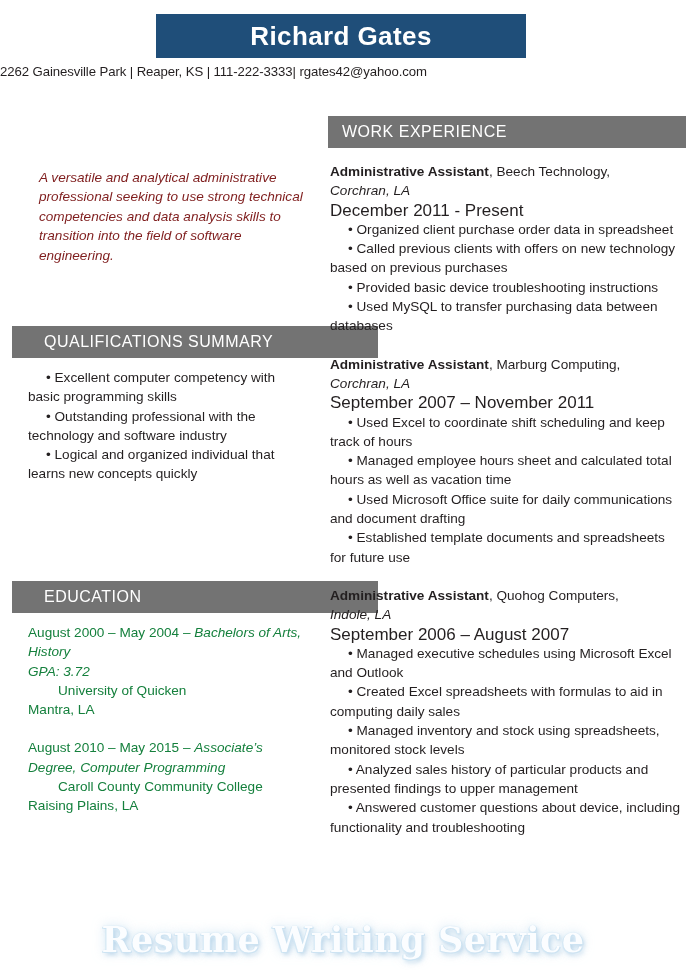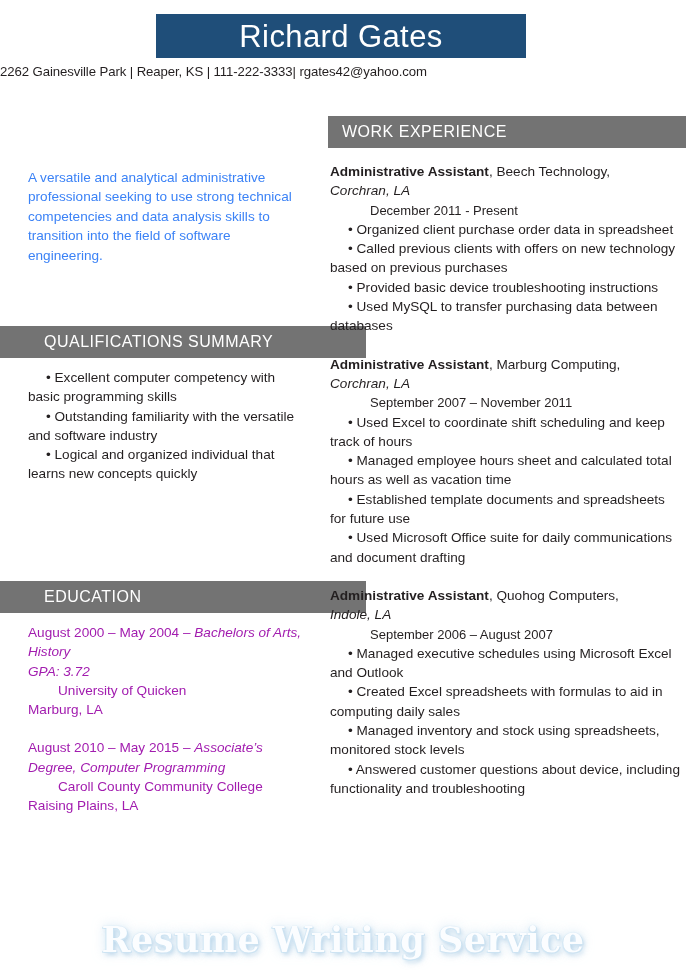--- a/index.html
+++ b/index.html
@@ -21,22 +21,22 @@
   
   .name-banner {
     position:absolute;
     left:156px; top:14px;
     width:370px; height:44px;
     background:#1f4e79;
     display:flex; align-items:center; justify-content:center;
   }
   .name-banner .name {
     color:#ffffff;
-    font-size:31px;
-    font-weight:400;
+    font-size:26px;
+    font-weight:700;
     letter-spacing:0.4px;
     line-height:1;
     white-space:nowrap;
   }
 
   .contact-line {
     position:absolute;
     left:0; top:64px;
     width:686px;
     text-align:left;
@@ -55,46 +55,48 @@
     height:32px;
   }
   .bar .bar-title {
     color:#ffffff;
     font-size:16px;
     font-weight:400;
     letter-spacing:0.5px;
     line-height:1;
     white-space:nowrap;
   }
-  .bar-left { left:0; width:366px; padding-left:44px; }
+  .bar-left { left:12px; width:366px; padding-left:32px; }
   .bar-right{ left:328px; width:358px; padding-left:14px; }
 
   
   .col-left {
     position:absolute;
     left:28px;
     width:278px;
   }
   .col-right {
     position:absolute;
     left:330px;
     width:352px;
   }
 
   
   .summary-text {
+    font-style:italic;
     font-size:13.6px;
     line-height:19.4px;
-    color:#3b82f6;
+    color:#7f1d1d;
+    margin-left:11px;
   }
 
   .body-text {
     font-size:13.6px;
     line-height:19.3px;
-    color:#a21caf;
+    color:#15803d;
   }
 
   
   .blist { list-style:none; }
   .blist li {
     font-size:13.6px;
     line-height:19.3px;
     text-indent:18px;
     color:#231f20;
   }
@@ -103,21 +105,21 @@
   .edu-gap { height:19px; }
 
   .ital { font-style:italic; }
   .bold { font-weight:normal;margin-left:30px; }
 
   .job { }
   .job-gap { height:19px; }
   .job-head { font-size:13.6px; line-height:19.3px; }
   .job-head .role { font-weight:bold; }
   .job-loc  { font-style:italic; font-size:13.6px; line-height:19.3px; }
-  .job-dates{ font-size:13px; line-height:19.3px;margin-left:40px; }
+  .job-dates{ font-size:17px; line-height:19.3px; }
 
   
   .footer-wm {
     position:absolute;
     left:0; bottom:10px;
     width:686px;
     text-align:center;
     font-family:"DejaVu Serif", serif;
     font-size:35px;
     font-weight:bold;
@@ -147,36 +149,36 @@
     <div class="summary-text">A versatile and analytical administrative professional seeking to use strong technical competencies and data analysis skills to transition into the field of software engineering.</div>
   </div>
 
   <div class="bar bar-left" style="top:326px;">
     <span class="bar-title">QUALIFICATIONS SUMMARY</span>
   </div>
 
   <div class="col-left" style="top:368px;">
     <ul class="blist">
       <li>• <span>Excellent computer competency with basic programming skills</span></li>
-      <li>• <span>Outstanding familiarity with the versatile and software industry</span></li>
+      <li>• <span>Outstanding professional with the technology and software industry</span></li>
       <li>• <span>Logical and organized individual that learns new concepts quickly</span></li>
     </ul>
   </div>
 
   <div class="bar bar-left" style="top:581px;">
     <span class="bar-title">EDUCATION</span>
   </div>
 
   <div class="col-left" style="top:623px;">
 
     <div class="edu-block body-text">
       <div><span>August 2000 – May 2004 – </span><span class="ital">Bachelors of Arts, History</span></div>
       <div class="ital">GPA: 3.72</div>
       <div class="bold">University of Quicken</div>
-      <div>Marburg, LA</div>
+      <div>Mantra, LA</div>
     </div>
 
     <div class="edu-gap"></div>
 
     <div class="edu-block body-text">
       <div><span>August 2010 – May 2015 – </span><span class="ital">Associate’s Degree, Computer Programming</span></div>
       <div class="bold">Caroll County Community College</div>
       <div>Raising Plains, LA</div>
     </div>
 
@@ -202,35 +204,36 @@
 
     <div class="job-gap"></div>
 
     <div class="job">
       <div class="job-head"><span class="role">Administrative Assistant</span><span>, Marburg Computing,</span></div>
       <div class="job-loc">Corchran, LA</div>
       <div class="job-dates">September 2007 – November 2011</div>
       <ul class="blist">
         <li>• <span>Used Excel to coordinate shift scheduling and keep track of hours</span></li>
         <li>• <span>Managed employee hours sheet and calculated total hours as well as vacation time</span></li>
+        <li>• <span>Used Microsoft Office suite for daily communications and document drafting</span></li>
         <li>• <span>Established template documents and spreadsheets for future use</span></li>
-        <li>• <span>Used Microsoft Office suite for daily communications and document drafting</span></li>
       </ul>
     </div>
 
     <div class="job-gap"></div>
 
     <div class="job">
       <div class="job-head"><span class="role">Administrative Assistant</span><span>, Quohog Computers,</span></div>
       <div class="job-loc">Indole, LA</div>
       <div class="job-dates">September 2006 – August 2007</div>
       <ul class="blist">
         <li>• <span>Managed executive schedules using Microsoft Excel and Outlook</span></li>
         <li>• <span>Created Excel spreadsheets with formulas to aid in computing daily sales</span></li>
         <li>• <span>Managed inventory and stock using spreadsheets, monitored stock levels</span></li>
+        <li>• <span>Analyzed sales history of particular products and presented findings to upper management</span></li>
         <li>• <span>Answered customer questions about device, including functionality and troubleshooting</span></li>
       </ul>
     </div>
 
   </div>
 
   <div class="footer-wm">Resume Writing Service</div>
 
 </div>
 

